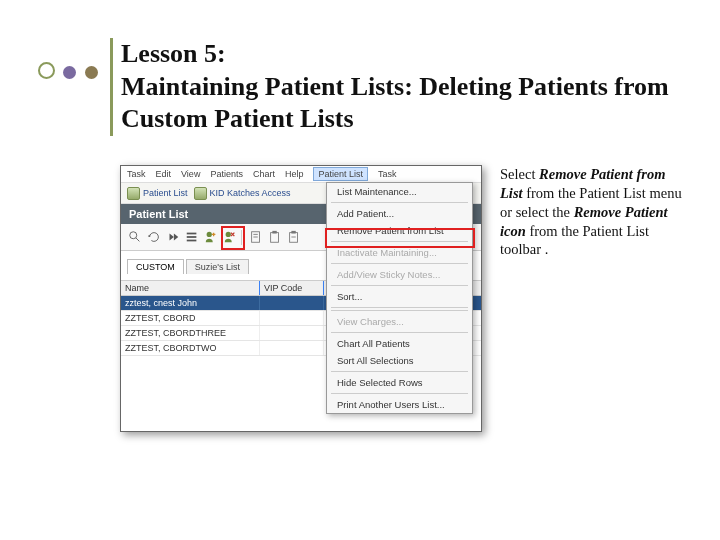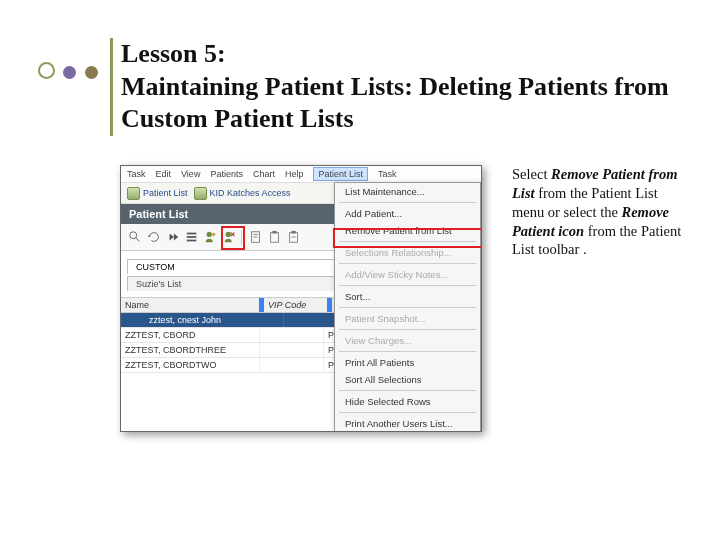--- a/index.html
+++ b/index.html
@@ -146,64 +146,63 @@
     top: 2px;
     left: 100px;
     width: 20px;
     height: 20px;
   }
   .tabs-row {
     background: #fff;
     display: flex;
     gap: 2px;
     padding: 8px 6px 0 6px;
-    flex-direction: column;
   }
   .tab {
     border: 1px solid #bbb;
     background: #f2f2f2;
     font-size: 9px;
     padding: 2px 8px;
     color: #444;
     border-bottom: none;
   }
   .tab.active { background: #fff; color: #000; }
   .tableheader {
     margin-top: 6px;
     background: #f0f0f0;
     border-top: 1px solid #ccc;
     border-bottom: 1px solid #ccc;
     display: flex;
     font-size: 9px;
     color: #333;
   }
-  .th { border-right: 5px solid #3b82f6; padding: 2px 4px; }
+  .th { border-right: 1px solid #3b82f6; padding: 2px 4px; }
   .th.c1 { width: 130px; }
-  .th.c2 { width: 55px; font-style: italic; }
+  .th.c2 { width: 55px; }
   .th.c3 { width: 70px; }
   .tr {
     display: flex;
     font-size: 9px;
     border-bottom: 1px solid #e5e5e5;
   }
   .tr .td { padding: 2px 4px; border-right: 1px solid #eee; }
   .tr .td.c1 { width: 130px; }
   .tr .td.c2 { width: 55px; }
   .tr .td.c3 { width: 70px; }
   .tr.sel {
     background: #2a568c;
     color: #fff;
   }
-  .tr.sel .td { border-right-color: #3d6ca0; margin-left: 24px; }
+  .tr.sel .td { border-right-color: #3d6ca0; }
 
   
   .dropdown {
     position: absolute;
     top: 16px;
-    right: 0;
+    right: 8px;
     width: 145px;
     background: #f6f6f6;
     border: 1px solid #999;
     box-shadow: 2px 2px 6px rgba(0,0,0,0.3);
   }
   .dropdown .mi {
     font-size: 9.5px;
     color: #333;
     padding: 3px 10px;
   }
@@ -222,21 +221,21 @@
 
   
   .instr {
     width: 185px;
     font-family: Georgia, "Times New Roman", serif;
     font-size: 14.5px;
     line-height: 1.3;
     color: #111;
   }
   .instr .bi { font-weight: bold; font-style: italic; }
-  .instr p { margin: 0 0 14px 12px; }
+  .instr p { margin: 0 0 14px 0; }
 </style>
 </head>
 <body>
 
 <div class="slide">
 
   <div class="dots">
     <span class="dot g"></span>
     <span class="dot pr"></span>
     <span class="dot br"></span>
@@ -372,31 +371,30 @@
         <div class="td c2"></div>
         <div class="td c3">PI-POD C 031</div>
       </div>
 
       <div class="dropdown">
         <div class="mi">List Maintenance...</div>
         <div class="msep"></div>
         <div class="mi">Add Patient...</div>
         <div class="mi">Remove Patient from List</div>
         <div class="msep"></div>
-        <div class="mi disabled">Selections Relationship...</div>
+        <div class="mi disabled">Inactivate Maintaining...</div>
         <div class="msep"></div>
         <div class="mi disabled">Add/View Sticky Notes...</div>
         <div class="msep"></div>
         <div class="mi">Sort...</div>
         <div class="msep"></div>
-        <div class="mi disabled">Patient Snapshot...</div>
         <div class="msep"></div>
         <div class="mi disabled">View Charges...</div>
         <div class="msep"></div>
-        <div class="mi">Print All Patients</div>
+        <div class="mi">Chart All Patients</div>
         <div class="mi">Sort All Selections</div>
         <div class="msep"></div>
         <div class="mi">Hide Selected Rows</div>
         <div class="msep"></div>
         <div class="mi">Print Another Users List...</div>
 
         <div class="redbox menu-redbox"></div>
       </div>
     </div>
 

